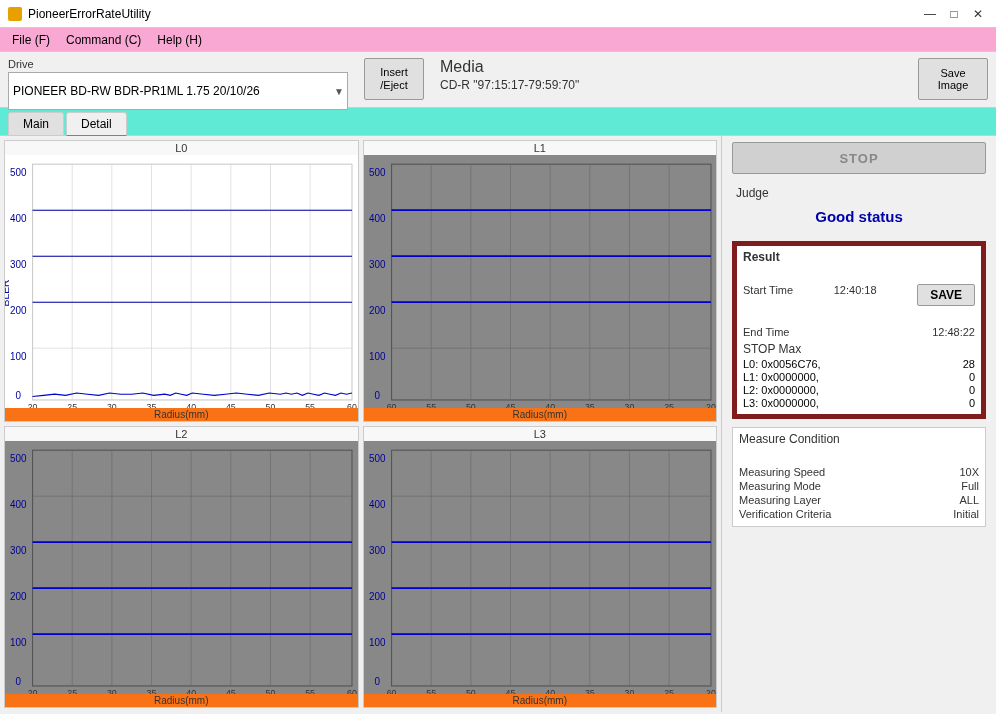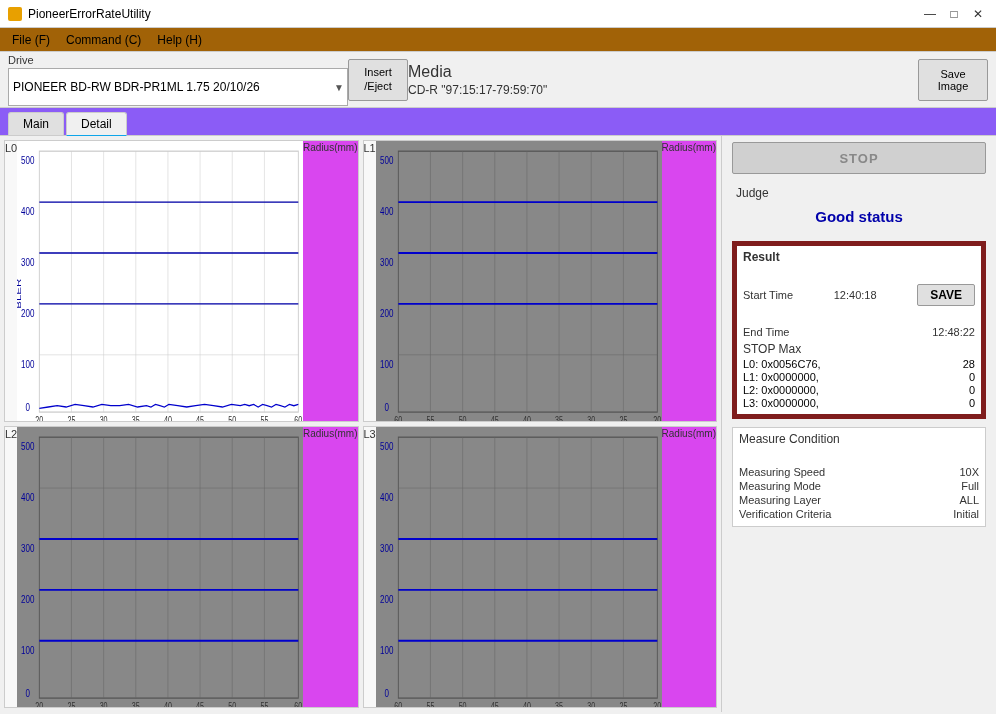--- a/index.html
+++ b/index.html
@@ -44,41 +44,41 @@
       border: none;
       cursor: pointer;
       font-size: 12px;
       display: flex;
       align-items: center;
       justify-content: center;
       color: #333;
     }
 
     .menu-bar {
-      background: #a16207;
+      background: #f9a8d4;
       border-bottom: 1px solid #ccc;
       display: flex;
       padding: 2px 4px;
       height: 24px;
       align-items: center;
     }
     .menu-item {
       padding: 2px 8px;
       cursor: pointer;
       font-size: 12px;
       border-radius: 2px;
     }
 
     .toolbar {
       background: #f0f0f0;
       border-bottom: 1px solid #ccc;
       display: flex;
-      align-items: center;
+      align-items: flex-start;
       padding: 6px 8px;
-      gap: 0;
+      gap: 16px;
       height: 56px;
     }
     .drive-section {
       display: flex;
       flex-direction: column;
       gap: 2px;
     }
     .drive-section label { font-size: 11px; color: #333; }
     .drive-select {
       width: 340px;
@@ -136,21 +136,21 @@
       border-radius: 2px;
       cursor: pointer;
       font-size: 11px;
       text-align: center;
       display: flex;
       align-items: center;
       justify-content: center;
     }
 
     .tabs {
-      background: #8b5cf6;
+      background: #5eead4;
       border-bottom: 1px solid #ccc;
       display: flex;
       padding: 4px 8px 0;
       gap: 2px;
     }
     .tab {
       padding: 4px 14px;
       border: 1px solid #ccc;
       border-bottom: none;
       background: #e0e0e0;
@@ -173,24 +173,25 @@
     .charts-area {
       flex: 1;
       padding: 4px;
       display: grid;
       grid-template-columns: 1fr 1fr;
       grid-template-rows: 1fr 1fr;
       gap: 4px;
     }
 
     .chart-container {
-      background: #d946ef;
+      background: #f97316;
       border: 1px solid #ccc;
       position: relative;
       display: flex;
+      flex-direction: column;
     }
     .chart-title {
       text-align: center;
       font-size: 11px;
       color: #333;
       padding: 1px 0;
       background: #f8f8f8;
     }
     .chart-body {
       flex: 1;
@@ -244,21 +245,20 @@
     .result-box {
       border: 5px solid #7f1d1d;
       background: #fff;
       padding: 4px 6px;
       font-size: 11px;
     }
     .result-title { font-weight: bold; font-size: 12px; color: #333; margin-bottom: 4px; }
     .result-row {
       display: flex;
       justify-content: space-between;
-      align-items: center;
       margin-bottom: 2px;
       margin-top: 20px;
     }
     .result-key { color: #333; }
     .result-val { color: #333; }
     .save-btn {
       padding: 3px 12px;
       background: #e0e0e0;
       border: 1px solid #999;
       border-radius: 2px;

